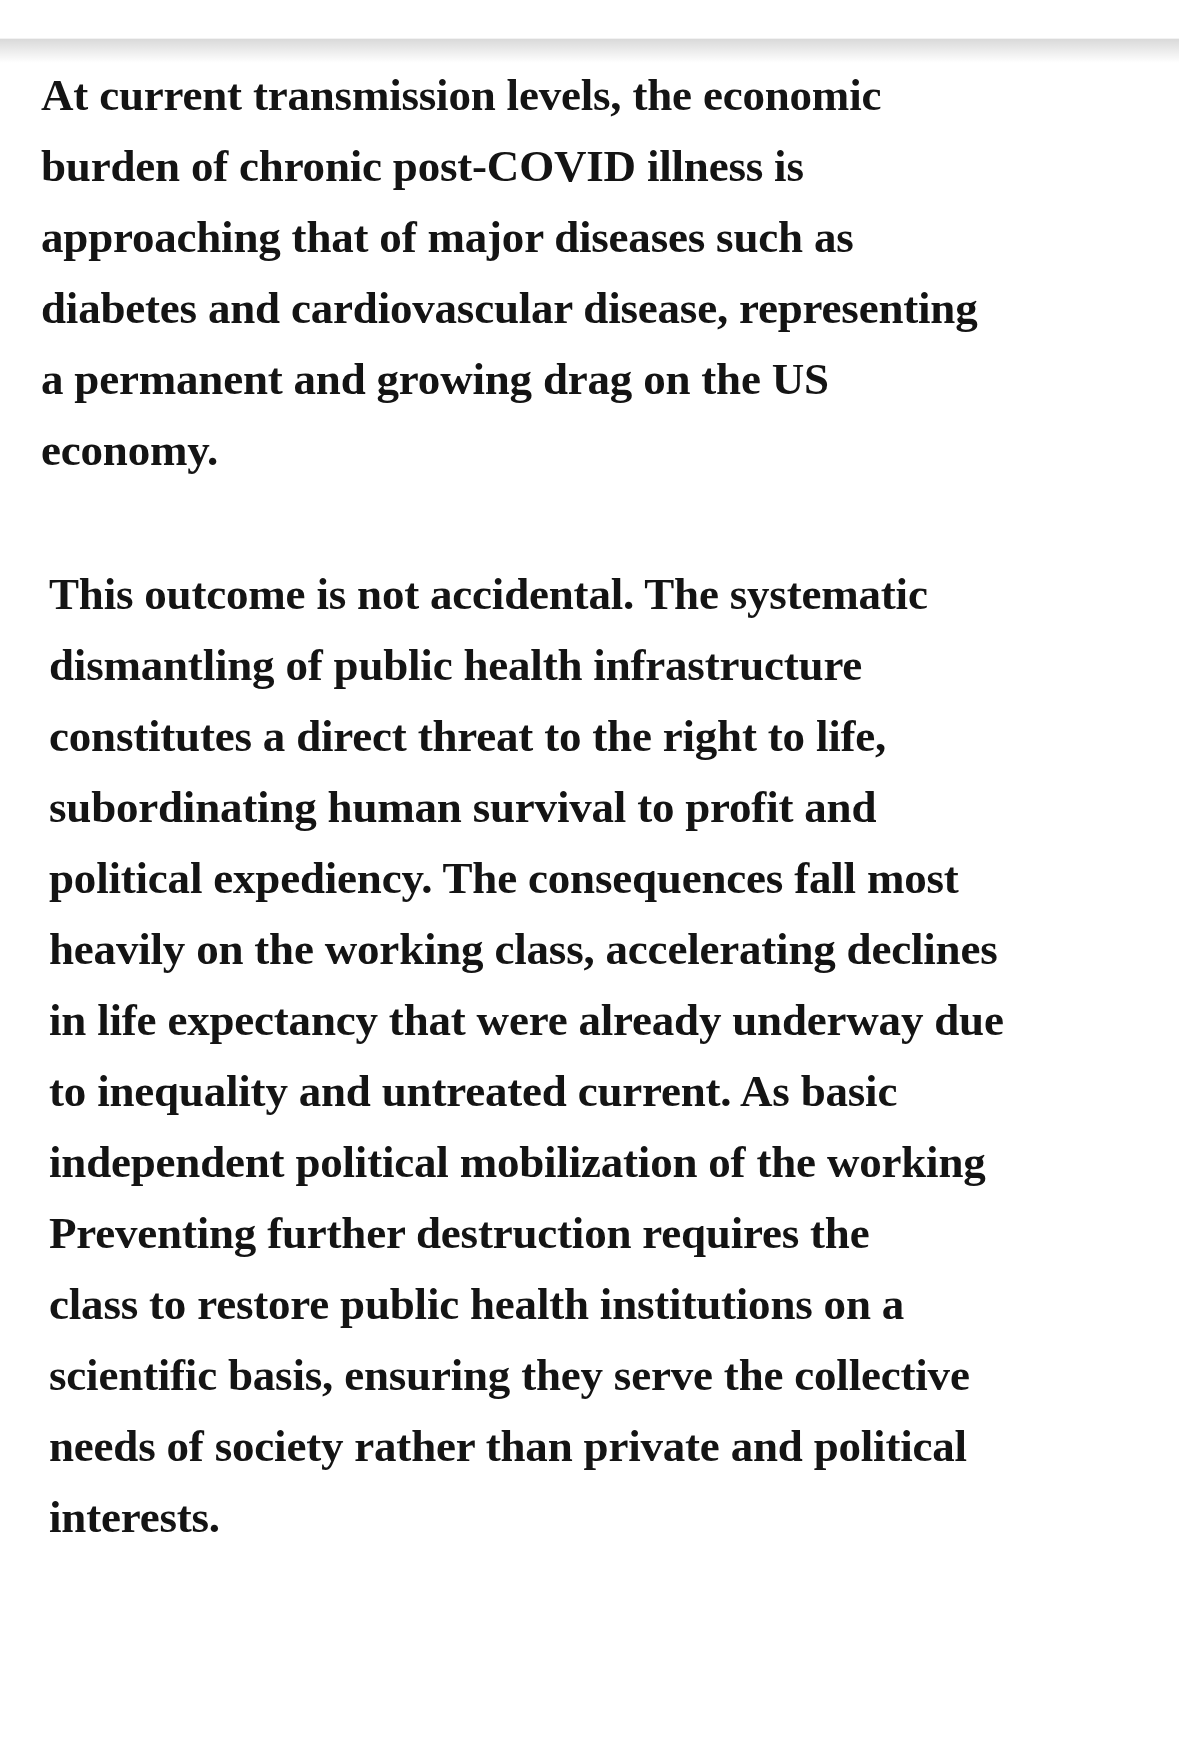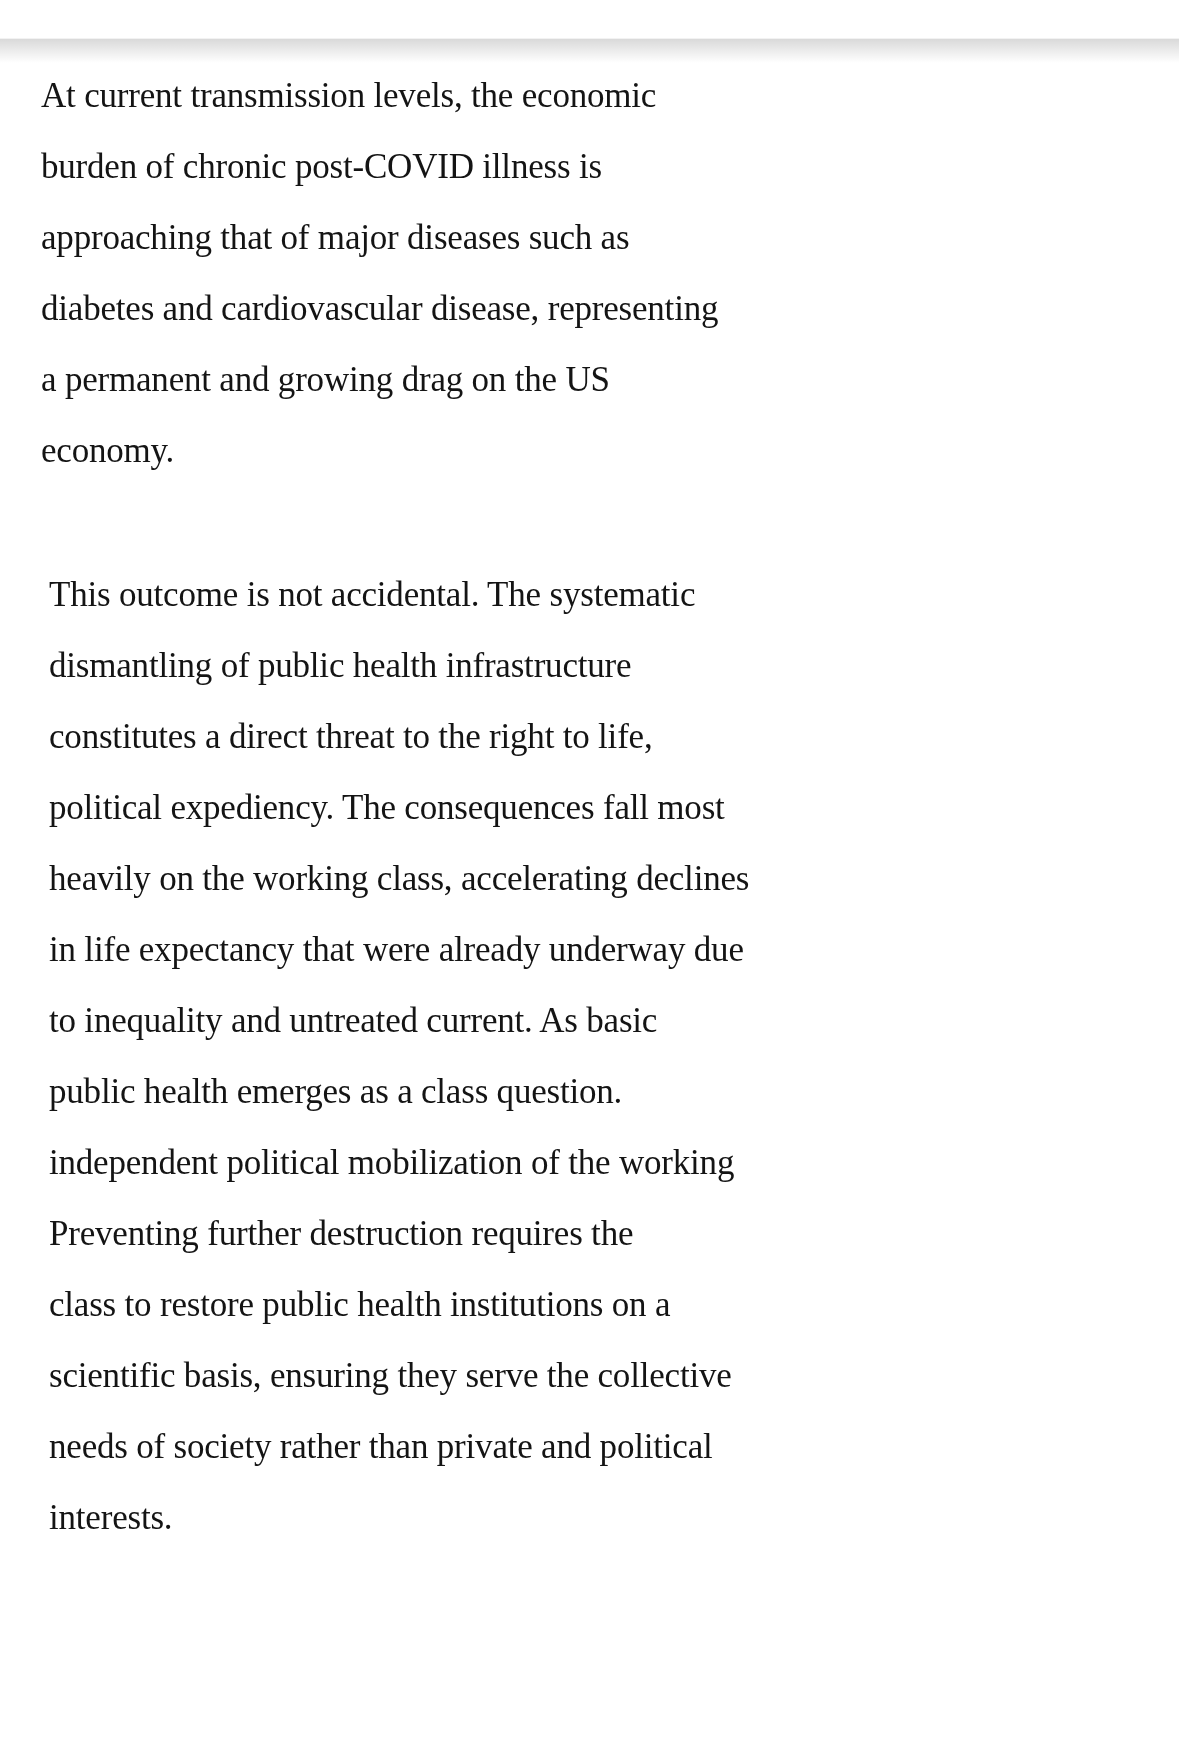--- a/index.html
+++ b/index.html
@@ -34,25 +34,26 @@
     padding: 21px 30px 0 41px;
   }
   .paragraph {
     margin: 0 0 73px 0;
   }
   .paragraph:last-child {
     margin-bottom: 0;
     margin-left: 8px;
   }
   .line {
-    font-size: 35px;
+    font-size: 45px;
     line-height: 71px;
     color: #141414;
     white-space: nowrap;
     letter-spacing: -0.2px;
+    font-weight: bold;
   }
 </style>
 </head>
 <body>
 
 <div class="toolbar-remnant"></div>
 <div class="scroll-shadow"></div>
 
 <main class="article">
     <div class="paragraph">
@@ -60,25 +61,25 @@
       <div class="line">burden of chronic post-COVID illness is</div>
       <div class="line">approaching that of major diseases such as</div>
       <div class="line">diabetes and cardiovascular disease, representing</div>
       <div class="line">a permanent and growing drag on the US</div>
       <div class="line">economy.</div>
     </div>
     <div class="paragraph">
       <div class="line">This outcome is not accidental. The systematic</div>
       <div class="line">dismantling of public health infrastructure</div>
       <div class="line">constitutes a direct threat to the right to life,</div>
+      <div class="line">subordinating human survival to profit and</div>
       <div class="line">political expediency. The consequences fall most</div>
       <div class="line">heavily on the working class, accelerating declines</div>
       <div class="line">in life expectancy that were already underway due</div>
       <div class="line">to inequality and untreated current. As basic</div>
-      <div class="line">public health emerges as a class question.</div>
       <div class="line">independent political mobilization of the working</div>
       <div class="line">Preventing further destruction requires the</div>
       <div class="line">class to restore public health institutions on a</div>
       <div class="line">scientific basis, ensuring they serve the collective</div>
       <div class="line">needs of society rather than private and political</div>
       <div class="line">interests.</div>
     </div>
   </main>
 
 </body></html>

